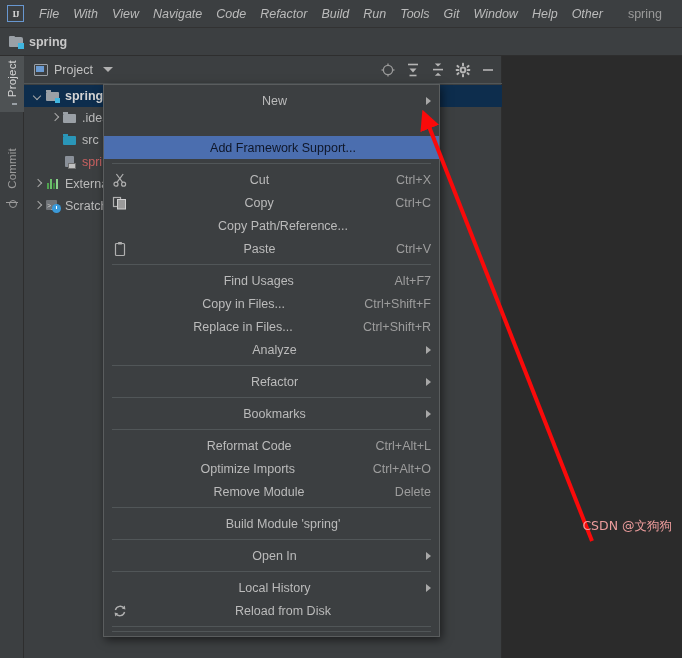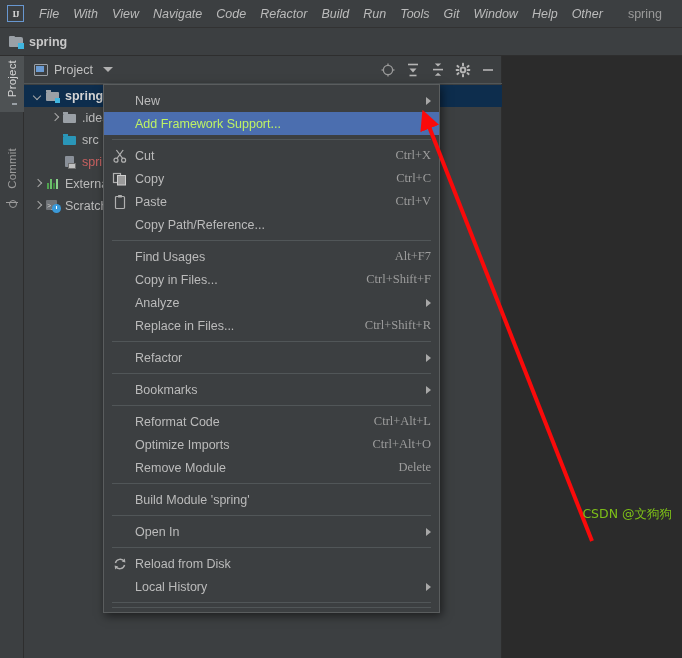--- a/index.html
+++ b/index.html
@@ -2,21 +2,21 @@
 <html><head>
 <meta charset="utf-8">
 <style>
   * { box-sizing: border-box; margin: 0; padding: 0; }
   html, body {
     width: 682px; height: 658px;
     background: #2b2b2b;
     font-family: "Liberation Sans", "DejaVu Sans", sans-serif;
     overflow: hidden;
   }
-  #app { position: relative; width: 682px; height: 551px; background: #2b2b2b; }
+  #app { position: relative; width: 682px; height: 551px; background: #2b2b2b; text-align: center; }
 
   
   .menubar {
     position: absolute; left: 0; top: 0; width: 682px; height: 28px;
     background: #3c3f41; display: flex; align-items: center;
     border-bottom: 1px solid #323232;
   }
   .ij-logo {
     width: 17px; height: 17px; margin-left: 7px; margin-right: 8px;
     border: 1px solid #6897d0; background: #3c3f41;
@@ -218,42 +218,42 @@
   .ctxmenu {
     position: absolute; left: 103px; top: 84px; width: 337px;
     background: #3c3f41; border: 1px solid #5a5d5e;
     box-shadow: 2px 3px 9px rgba(0,0,0,.55);
     padding: 4px 0 0 0; z-index: 50;
   }
   .mi {
     position: relative; height: 23px; display: flex; align-items: center;
     color: #bbbbbb; font-size: 12.5px; cursor: default; padding: 0 8px 0 0;
   }
-  .mi.highlight { background: #4b6eaf; color: #bef264; }
+  .mi.highlight { background: #4b6eaf; color: #0f172a; margin-top: 24px; }
   .mi-icon {
     width: 16px; height: 16px; margin-left: 8px; margin-right: 7px;
     flex: none; position: relative;
   }
   .mi-label { flex: 1; white-space: nowrap; }
-  .mi-accel { color: #9d9d9d; font-size: 12.5px; margin-left: 12px; white-space: nowrap; font-family: Liberation Serif, serif; }
+  .mi-accel { color: #9d9d9d; font-size: 12.5px; margin-left: 12px; white-space: nowrap; }
   .submarker {
     width: 0; height: 0; margin-left: 12px;
     border-top: 4px solid transparent; border-bottom: 4px solid transparent;
     border-left: 5px solid #a8a8a8;
   }
   .msep { height: 1px; background: #515658; margin: 4px 8px; }
 
   
   .annot { position: absolute; left: 0; top: 0; width: 682px; height: 658px;
            pointer-events: none; z-index: 90; }
 
   
   .watermark {
-    position: absolute; right: 10px; bottom: 28px; z-index: 95;
-    color: #84cc16; font-size: 12.5px; opacity: .92;
+    position: absolute; right: 10px; bottom: 16px; z-index: 95;
+    color: #fca5a5; font-size: 12.5px; opacity: .92;
     font-family: "DejaVu Sans", "Liberation Sans", sans-serif;
   }
 </style>
 </head>
 <body>
 
 <div id="app">
 
   <div class="menubar">
     <div class="ij-logo">IJ</div>
@@ -420,52 +420,52 @@
       </div>
       <div class="mi">
         <span class="mi-icon"><svg width="16" height="16" viewBox="0 0 16 16">
             <rect x="1.5" y="2.5" width="7" height="9" fill="none" stroke="#b0b0b0" stroke-width="1.2"></rect>
             <rect x="5.5" y="4.5" width="8" height="9.5" fill="#9a9a9a" stroke="#cfcfcf" stroke-width="1"></rect>
           </svg></span>
         <span class="mi-label">Copy</span>
         <span class="mi-accel">Ctrl+C</span>
       </div>
       <div class="mi">
+        <span class="mi-icon"></span>
+        <span class="mi-label">Copy Path/Reference...</span>
+      </div>
+      <div class="mi">
         <span class="mi-icon"><svg width="16" height="16" viewBox="0 0 16 16">
             <rect x="3.5" y="2.5" width="9" height="12" rx="1" fill="none" stroke="#b0b0b0" stroke-width="1.2"></rect>
             <rect x="6" y="1" width="4" height="2.6" rx=".6" fill="#b0b0b0"></rect>
           </svg></span>
         <span class="mi-label">Paste</span>
         <span class="mi-accel">Ctrl+V</span>
       </div>
-      <div class="mi">
-        <span class="mi-icon"></span>
-        <span class="mi-label">Copy Path/Reference...</span>
-      </div>
       <div class="msep"></div>
       <div class="mi">
         <span class="mi-icon"></span>
         <span class="mi-label">Find Usages</span>
         <span class="mi-accel">Alt+F7</span>
       </div>
       <div class="mi">
         <span class="mi-icon"></span>
         <span class="mi-label">Copy in Files...</span>
         <span class="mi-accel">Ctrl+Shift+F</span>
       </div>
       <div class="mi">
         <span class="mi-icon"></span>
+        <span class="mi-label">Replace in Files...</span>
+        <span class="mi-accel">Ctrl+Shift+R</span>
+      </div>
+      <div class="mi">
+        <span class="mi-icon"></span>
         <span class="mi-label">Analyze</span>
         <span class="submarker"></span>
       </div>
-      <div class="mi">
-        <span class="mi-icon"></span>
-        <span class="mi-label">Replace in Files...</span>
-        <span class="mi-accel">Ctrl+Shift+R</span>
-      </div>
       <div class="msep"></div>
       <div class="mi">
         <span class="mi-icon"></span>
         <span class="mi-label">Refactor</span>
         <span class="submarker"></span>
       </div>
       <div class="msep"></div>
       <div class="mi">
         <span class="mi-icon"></span>
         <span class="mi-label">Bookmarks</span>
@@ -492,36 +492,36 @@
         <span class="mi-icon"></span>
         <span class="mi-label">Build Module 'spring'</span>
       </div>
       <div class="msep"></div>
       <div class="mi">
         <span class="mi-icon"></span>
         <span class="mi-label">Open In</span>
         <span class="submarker"></span>
       </div>
       <div class="msep"></div>
+      <div class="mi">
+        <span class="mi-icon"></span>
+        <span class="mi-label">Local History</span>
+        <span class="submarker"></span>
+      </div>
       <div class="mi">
         <span class="mi-icon"><svg width="16" height="16" viewBox="0 0 16 16">
             <g fill="none" stroke="#b0b0b0" stroke-width="1.4">
               <path d="M12.4 5.6A5 5 0 003.4 7"></path>
               <path d="M3.6 10.4a5 5 0 009-1.4"></path>
             </g>
             <polygon points="12.8,2.6 13.4,6.4 9.8,5.4" fill="#b0b0b0"></polygon>
             <polygon points="3.2,13.4 2.6,9.6 6.2,10.6" fill="#b0b0b0"></polygon>
           </svg></span>
         <span class="mi-label">Reload from Disk</span>
       </div>
-      <div class="mi">
-        <span class="mi-icon"></span>
-        <span class="mi-label">Local History</span>
-        <span class="submarker"></span>
-      </div>
       <div class="msep"></div>
       <div class="msep"></div>
     </div>
 
   <svg class="annot">
     <defs>
       <marker id="redhead" markerWidth="5" markerHeight="5" refX="1.2" refY="2.5" orient="auto" markerUnits="strokeWidth">
         <polygon points="0,0 5,2.5 0,5" fill="#fa0a0a"></polygon>
       </marker>
     </defs>

